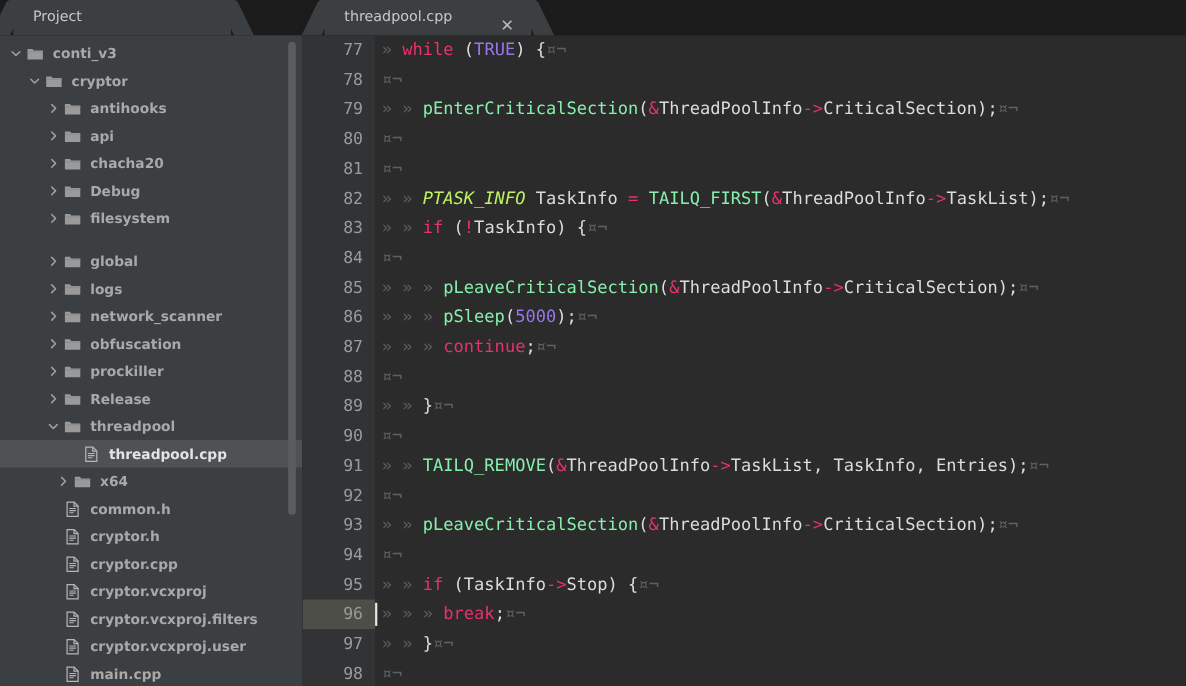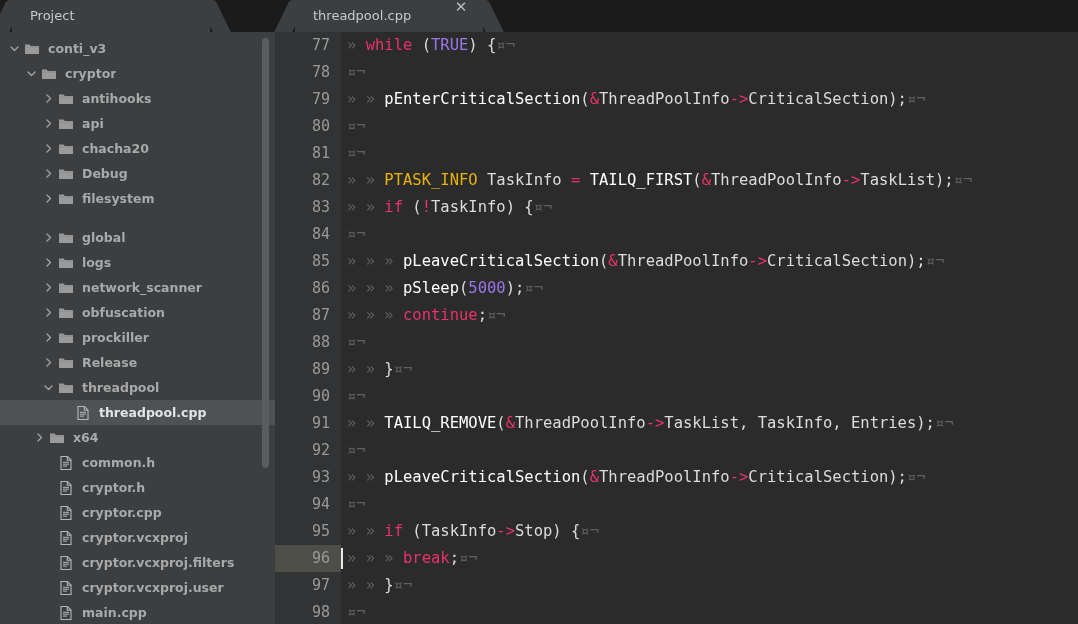--- a/index.html
+++ b/index.html
@@ -16,21 +16,21 @@
     height: 32px; background: #1b1b1c; display: flex; flex-shrink: 0;
     position: relative; z-index: 5;
   }
   .tabstrip .seg-left { width: 275px; position: relative; height: 32px; }
   .tabstrip .seg-right { flex: 1; position: relative; height: 32px; }
 
   .tab {
     position: absolute; top: 0; height: 32px;
     background: #3c3f41; color: #c8c8c8;
     font-size: 13px; line-height: 32px;
-    display: flex; align-items: flex-start;
+    display: flex; align-items: flex-end;
     padding: 0 14px 0 18px;
     border-top-left-radius: 2px; border-top-right-radius: 2px;
   }
   .tab::before, .tab::after {
     content:""; position:absolute; top:0; width:18px; height:32px;
     background:#3c3f41;
   }
   .tab::before { left:-13px; transform: skewX(-26deg); border-top-left-radius:3px; }
   .tab::after  { right:-13px; transform: skewX(26deg); border-top-right-radius:3px; }
   .tab .tab-label { position: relative; z-index: 2; white-space: nowrap; }
@@ -98,22 +98,22 @@
   }
   .code-cell {
     flex: 1; height: 27px; line-height: 27px; font-size: 15.5px;
     white-space: pre; padding-left: 6px; overflow: hidden;
     letter-spacing: 0px;
   }
   
   .t-plain  { color: #dcdcdc; }
   .t-kw     { color: #e8326a; }
   .t-kw2    { color: #9a76e8; }
-  .t-fn     { color: #ffffff; margin-top: 44px; }
-  .t-type   { color: #eab308; }
+  .t-fn     { color: #86efac; margin-top: 44px; }
+  .t-type   { color: #bef264; font-style: italic; }
   .t-num    { color: #9a76e8; }
   .t-op     { color: #e8326a; }
   .t-ws     { color: #5e6163; }
 </style>
 </head>
 <body>
 
 <div id="app">
 
   <div class="tabstrip">
@@ -334,21 +334,21 @@
             <span class="tw-spacer"></span>
             <span class="ficon">
               <svg width="16" height="16" viewBox="0 0 16 16">
                 <path d="M3 1.5 h6.4 L13 5.1 V14.5 H3 Z" fill="none" stroke="#b6b6b6" stroke-width="1.1"></path>
                 <path d="M9.3 1.6 V5.2 H13" fill="none" stroke="#b6b6b6" stroke-width="1.1"></path>
                 <path d="M5 7.3 h6 M5 9.2 h6 M5 11.1 h4" stroke="#b6b6b6" stroke-width="1"></path>
               </svg>
             </span>
             <span class="tree-label">threadpool.cpp</span>
           </div>
-          <div class="tree-row" style="padding-left: 33px;">
+          <div class="tree-row" style="padding-left: 51px;">
             <span class="twisty">
               <svg width="13" height="13" viewBox="0 0 13 13">
                 <path d="M5 3 L8.5 6.5 L5 10" fill="none" stroke="#a0a0a0" stroke-width="1.4" stroke-linecap="round" stroke-linejoin="round"></path>
               </svg>
             </span>
             <span class="ficon">
               <svg width="16" height="16" viewBox="0 0 16 16">
                 <path d="M1 3.5 h4.6 l1.2 1.4 H15 V13 H1 Z" fill="#9a9a9a"></path>
                 <rect x="1" y="5.6" width="14" height="1" fill="#8d8d8d"></rect>
               </svg>

